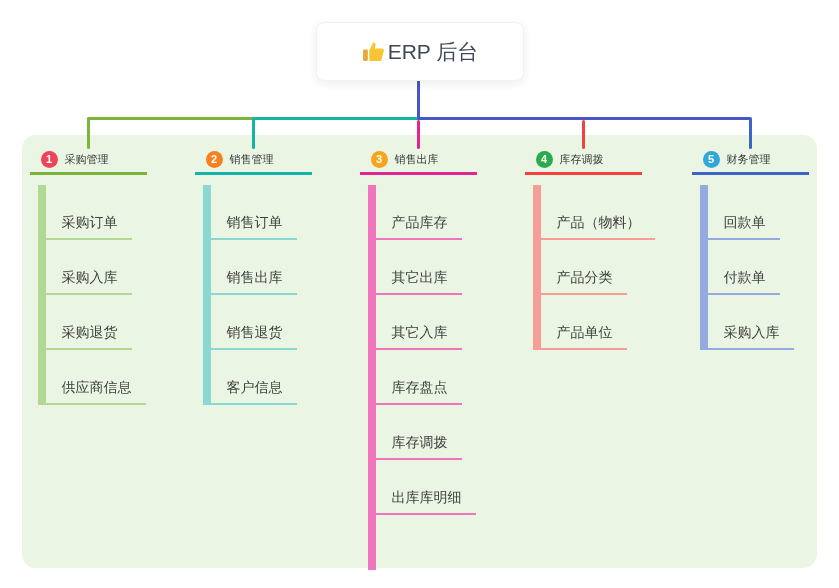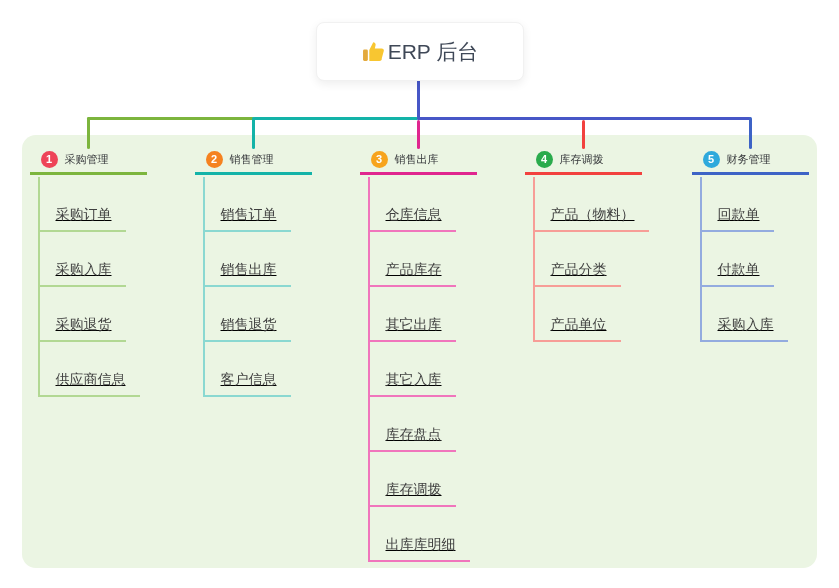--- a/index.html
+++ b/index.html
@@ -43,21 +43,21 @@
     width:17px;height:17px;border-radius:50%;flex:0 0 17px;
     color:#fff;font-size:11px;font-weight:bold;line-height:17px;text-align:center;
   }
   .branch-label{font-size:11px;color:#37393c;font-weight:500;white-space:nowrap;}
   .branch.c1{border-color:#7cb53d;} .branch.c1 .badge{background:#ee4458;}
   .branch.c2{border-color:#13b3a8;} .branch.c2 .badge{background:#f58220;}
   .branch.c3{border-color:#e0268f;} .branch.c3 .badge{background:#f7a41d;}
   .branch.c4{border-color:#f2413e;} .branch.c4 .badge{background:#2aab4c;}
   .branch.c5{border-color:#3d63c6;} .branch.c5 .badge{background:#2fa9dc;}
   
-  .col{position:absolute;top:177px;border-left:2px solid #a3a3a3;text-decoration:underline;}
+  .col{position:absolute;top:185px;border-left:8px solid #a3a3a3;}
   .col.n4{height:220px;} .col.n7{height:385px;} .col.n3{height:165px;}
   .row{height:55px;display:flex;align-items:flex-end;}
   .chip{
     display:inline-block;padding:0 14px 8px 16px;border-bottom:2px solid #ccc;
     font-size:14px;color:#3f3f3f;white-space:nowrap;line-height:16px;
   }
   .col.c1{border-left-color:#b2d893;} .col.c1 .chip{border-color:#b2d893;}
   .col.c2{border-left-color:#8ad8d1;} .col.c2 .chip{border-color:#8ad8d1;}
   .col.c3{border-left-color:#f075bc;} .col.c3 .chip{border-color:#f075bc;}
   .col.c4{border-left-color:#f79d97;} .col.c4 .chip{border-color:#f79d97;}
@@ -136,23 +136,20 @@
     <div class="row">
         <span class="chip">销售退货</span>
       </div>
     <div class="row">
         <span class="chip">客户信息</span>
       </div>
   </div>
 
   <div class="col c3 n7" style="left:367.5px">
     <div class="row">
-        <span class="chip">仓库信息</span>
-      </div>
-    <div class="row">
         <span class="chip">产品库存</span>
       </div>
     <div class="row">
         <span class="chip">其它出库</span>
       </div>
     <div class="row">
         <span class="chip">其它入库</span>
       </div>
     <div class="row">
         <span class="chip">库存盘点</span>

